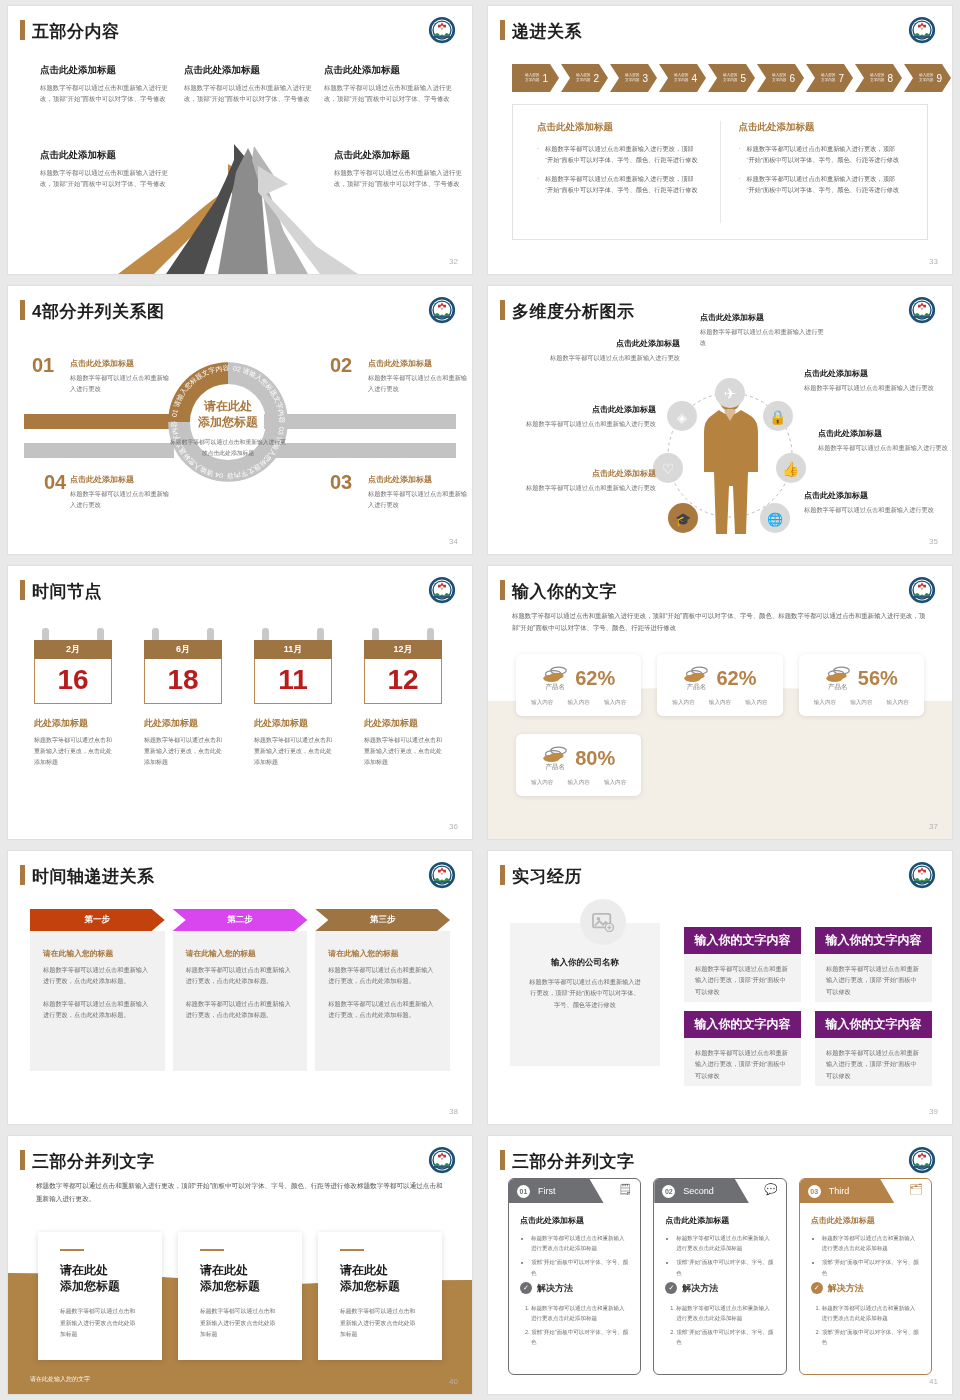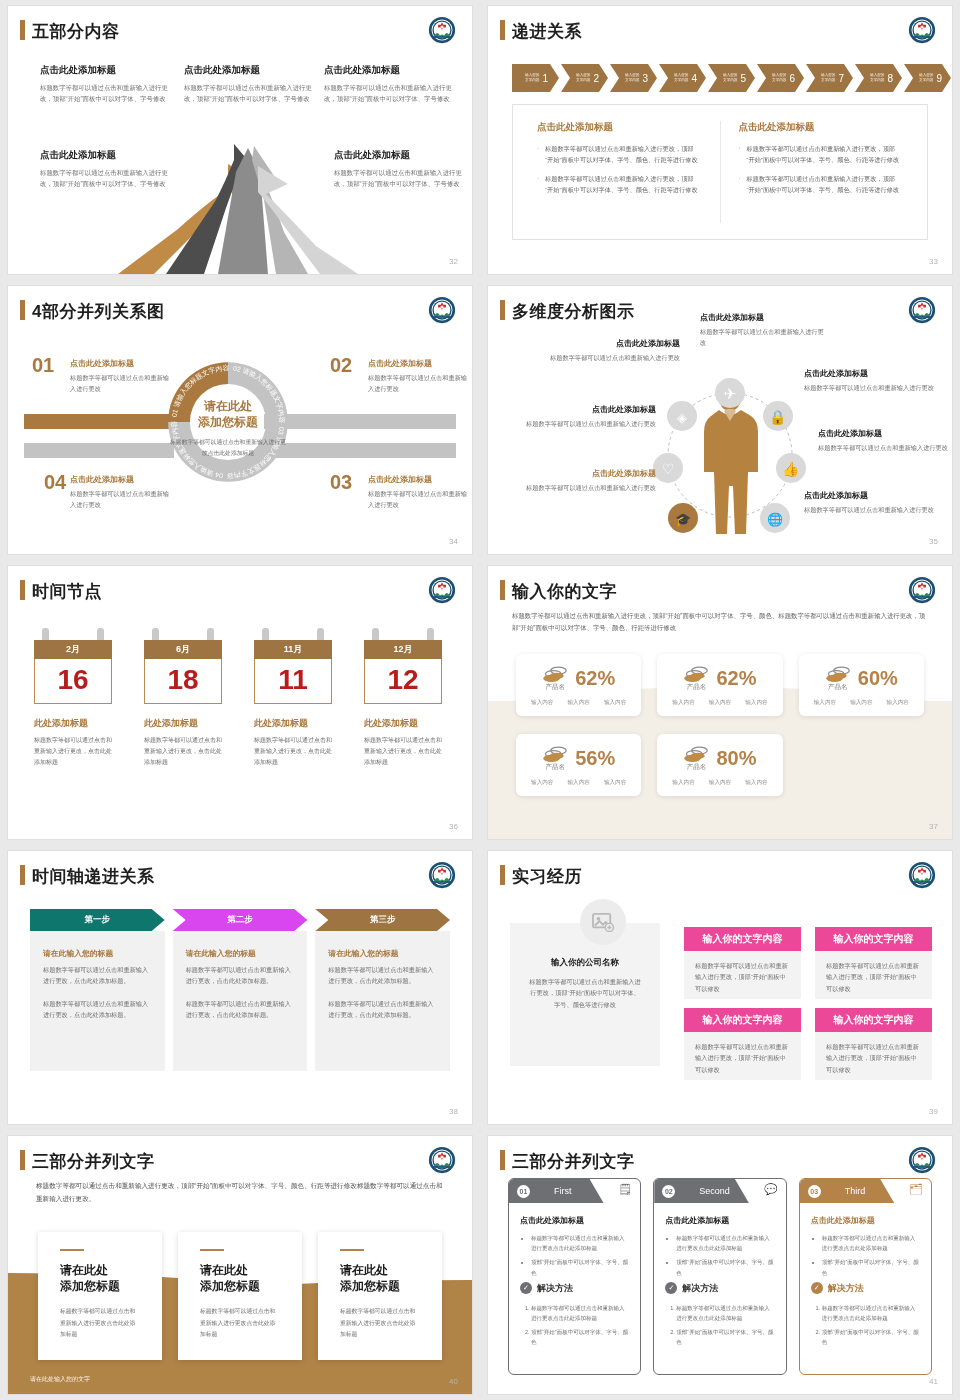--- a/index.html
+++ b/index.html
@@ -146,21 +146,21 @@
   
   .s39 .coBox{ position:absolute; left:22px; top:72px; width:150px; height:143px;
                background:#f3f3f3; padding:34px 18px 0; text-align:center;}
   .s39 .coImg{ position:absolute; left:92px; top:48px; width:46px; height:46px;
                border-radius:50%; background:#ececec;
                display:flex; align-items:center; justify-content:center; }
   .s39 .coName{ font-size:8.5px; font-weight:bold; color:#222; margin-bottom:7px;}
   .s39 .coDesc{ font-size:6.2px; color:#6d6d6d; line-height:1.85;}
   .s39 .right{ position:absolute; left:196px; right:20px; top:76px;
                display:grid; grid-template-columns:1fr 1fr; gap:9px 14px;}
-  .s39 .itemHead{ background:#ec4899; color:#fff; font-size:10px; font-weight:bold;
+  .s39 .itemHead{ background:#701a75; color:#fff; font-size:12px; font-weight:bold;
                   text-align:center; padding:5px 0; }
   .s39 .itemBody{ background:#f3f3f3; font-size:6.2px; color:#6d6d6d;
                   line-height:1.85; padding:9px 11px; height:48px;}
 
   
   .s40 .lead{ position:absolute; left:28px; right:28px; top:44px;
               font-size:6.6px; color:#4f4f4f; line-height:1.95;}
   .s40 .hill{ position:absolute; left:0; right:0; bottom:0; height:105px; background:#b08347;}
   .s40 .hill:before{ content:""; position:absolute; left:0; width:55%; top:-16px; height:20px;
               background:#b08347; border-radius:0 100% 0 0 / 0 100% 0 0;}
@@ -178,21 +178,21 @@
   .s41 .cols{ position:absolute; left:20px; right:20px; top:42px;
               display:grid; grid-template-columns:repeat(3,1fr); gap:12px;}
   .s41 .col{ border:1.5px solid #6d6f72; border-radius:6px; position:relative;
              height:197px; background:#fff; overflow:hidden;}
   .s41 .col.accent{ border-color:#b5824a; }
   .s41 .ribbon{ position:absolute; left:0; top:0; height:24px; width:72%;
                 background:#6d6f72;
                 clip-path:polygon(0 0, calc(100% - 14px) 0, 100% 100%, 0 100%);}
   .s41 .col.accent .ribbon{ background:#b5824a; }
   .s41 .hdr{ position:relative; height:24px; display:flex; align-items:center;
-             padding:0 8px; gap:24px; }
+             padding:0 8px; gap:8px; }
   .s41 .badge{ width:13px; height:13px; border-radius:50%; background:#fff;
                color:#6d6f72; font-size:7px; font-weight:bold;
                display:flex; align-items:center; justify-content:center;}
   .s41 .col.accent .badge{ color:#b5824a; }
   .s41 .hdrLabel{ color:#fff; font-size:9px; }
   .s41 .cornIcon{ position:absolute; right:8px; top:4px; font-size:11px; color:#555;}
   .s41 .col.accent .cornIcon{ color:#b5824a; }
   .s41 .inner{ padding:12px 11px 0; }
   .s41 .ch{ font-size:8px; font-weight:bold; color:#222; margin-bottom:7px;}
   .s41 .col.accent .ch{ color:#a9793f; }
@@ -612,36 +612,20 @@
           </div>
         </div>
         <div class="pc">
           <div class="pcTop">
             <div><svg width="26" height="20" viewBox="0 0 30 22">
                 <ellipse cx="19" cy="7" rx="9" ry="4" fill="none" stroke="#8d8d8d" stroke-width="1.4"></ellipse>
                 <ellipse cx="13" cy="11" rx="9" ry="4" fill="none" stroke="#8d8d8d" stroke-width="1.4"></ellipse>
                 <ellipse cx="11" cy="16" rx="9.5" ry="4.2" fill="#c08b47"></ellipse>
                 <ellipse cx="17" cy="13" rx="8" ry="3.5" fill="#c08b47"></ellipse>
               </svg><div class="pcName">产品名</div></div>
-            <div class="pcVal">60%</div>
-          </div>
-          <div class="pcFoot">
-            <span>输入内容</span>
-            <span>输入内容</span>
-            <span>输入内容</span>
-          </div>
-        </div>
-        <div class="pc">
-          <div class="pcTop">
-            <div><svg width="26" height="20" viewBox="0 0 30 22">
-                <ellipse cx="19" cy="7" rx="9" ry="4" fill="none" stroke="#8d8d8d" stroke-width="1.4"></ellipse>
-                <ellipse cx="13" cy="11" rx="9" ry="4" fill="none" stroke="#8d8d8d" stroke-width="1.4"></ellipse>
-                <ellipse cx="11" cy="16" rx="9.5" ry="4.2" fill="#c08b47"></ellipse>
-                <ellipse cx="17" cy="13" rx="8" ry="3.5" fill="#c08b47"></ellipse>
-              </svg><div class="pcName">产品名</div></div>
             <div class="pcVal">56%</div>
           </div>
           <div class="pcFoot">
             <span>输入内容</span>
             <span>输入内容</span>
             <span>输入内容</span>
           </div>
         </div>
         <div class="pc">
           <div class="pcTop">
@@ -673,21 +657,21 @@
         <circle cx="32" cy="32" r="19" fill="#fff"></circle>
       <path d="M32 14 l3 6 6 0 0 6 -6 0 -3 6 -3 -6 -6 0 0 -6 6 0z" fill="#c8322b"></path>
       <circle cx="32" cy="25" r="3.5" fill="#fff"></circle>
       <path d="M14 46 q7 -14 14 0z" fill="#2f8a4c"></path>
         <path d="M36 46 q7 -14 14 0z" fill="#2f8a4c"></path>
       <path d="M26 47 q6 -9 12 0z" fill="#2f8a4c"></path>
       <rect x="12" y="46" width="40" height="4" fill="#1c4f72"></rect>
     </svg>
     <div class="steps" id="stepRow">
         <div class="stepCol">
-          <div class="stepHead" style="background:#0f766e">第一步</div>
+          <div class="stepHead" style="background:#c2410c">第一步</div>
           <div class="stepBody">
             <div class="st">请在此输入您的标题</div>
             <p>标题数字等都可以通过点击和重新输入进行更改，点击此处添加标题。</p>
             <p>标题数字等都可以通过点击和重新输入进行更改，点击此处添加标题。</p>
           </div>
         </div>
         <div class="stepCol">
           <div class="stepHead" style="background:#d946ef">第二步</div>
           <div class="stepBody">
             <div class="st">请在此输入您的标题</div>

